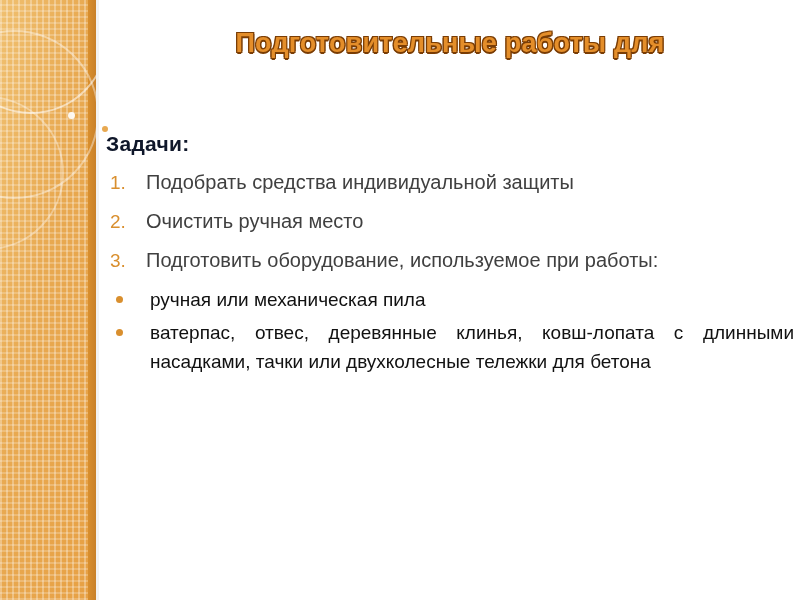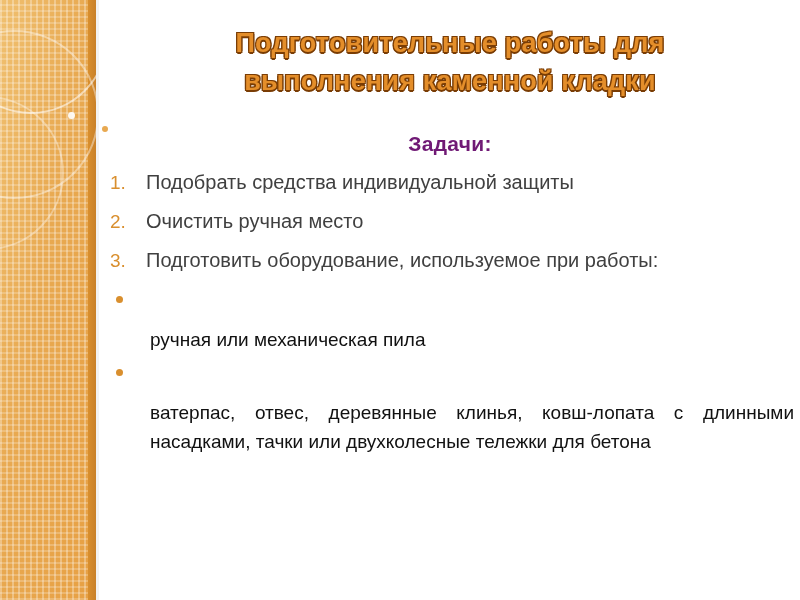--- a/index.html
+++ b/index.html
@@ -93,24 +93,23 @@
   .body {
     position: absolute;
     left: 106px;
     top: 132px;
     width: 688px;
     color: #111111;
   }
   .subhead {
     font-size: 21px;
     font-weight: bold;
-    color: #701a75;
+    color: #0f172a;
     margin: 0 0 12px 0;
     letter-spacing: 0.3px;
-    text-align: center;
   }
 
   .num-item {
     display: flex;
     align-items: flex-start;
     margin-bottom: 10px;
   }
   .num-marker {
     color: #d98f2e;
     font-size: 19px;
@@ -148,41 +147,39 @@
     width: 7px;
     height: 7px;
     border-radius: 50%;
     background: #d98f2e;
   }
   .bullet-text {
     flex: 1 1 auto;
     font-size: 19px;
     line-height: 29px;
     color: #111111;
-    margin-top: 40px;
   }
   .tight { margin-bottom: 4px; }
 </style>
 </head>
 <body>
 
 <div class="slide">
 
   <div class="left-band"></div>
   <div class="left-band-edge"></div>
   <div class="ring ring-a"></div>
   <div class="ring ring-b"></div>
   <div class="ring ring-c"></div>
   <div class="dot dot-a"></div>
   <div class="dot dot-b"></div>
   <div class="band-divider"></div>
 
   <div class="title">
     <span class="line">Подготовительные работы для</span>
-    <span class="line">выполнения каменной кладки</span>
   </div>
 
   <div class="body">
 
     <div class="subhead">Задачи:</div>
 
     <div class="num-item">
       <div class="num-marker">1.</div>
       <div class="num-text justify">Подобрать средства индивидуальной защиты</div>
     </div>

